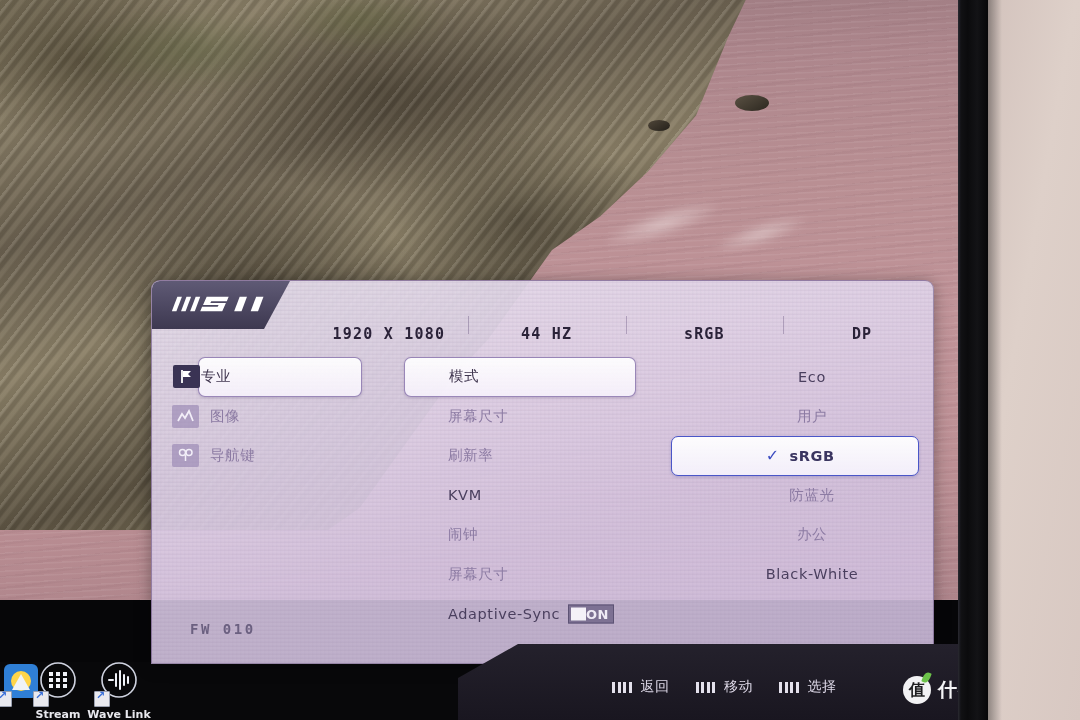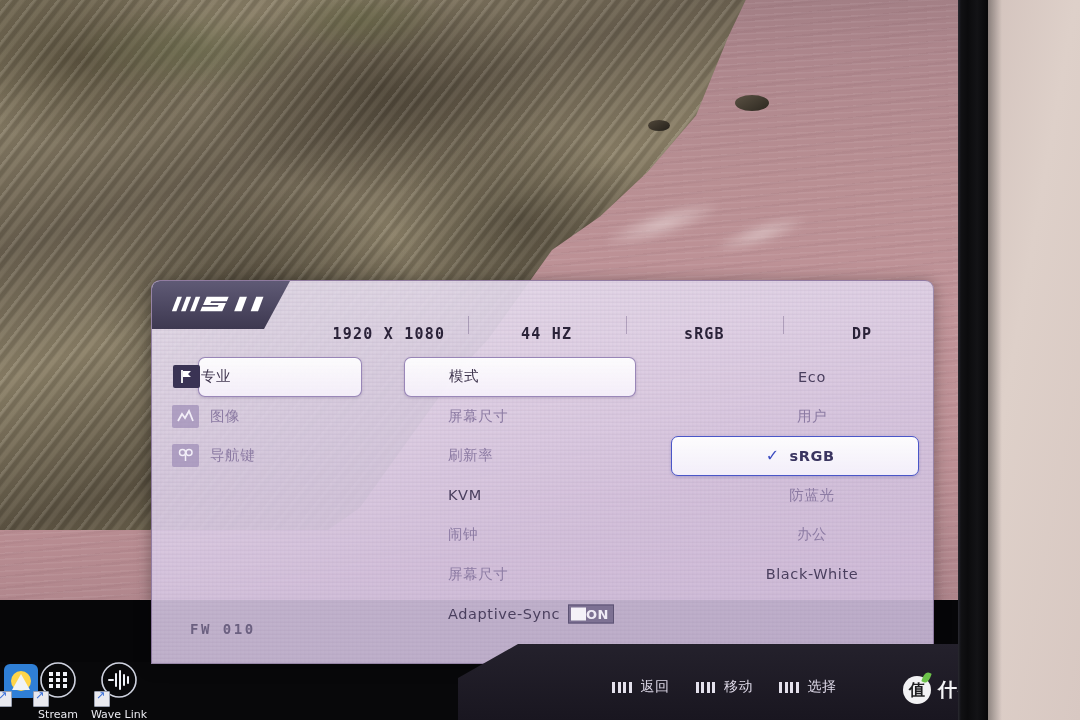--- a/index.html
+++ b/index.html
@@ -69,21 +69,21 @@
   .rock-sm{position:absolute;left:735px;top:95px;width:34px;height:16px;border-radius:50%;
     background:linear-gradient(150deg,#5b5244,#2c271f);filter:blur(.6px);}
   .rock-sm2{position:absolute;left:648px;top:120px;width:22px;height:11px;border-radius:50%;
     background:linear-gradient(150deg,#4f4639,#24201a);filter:blur(.6px);}
 
   
   .desk-black{position:absolute;left:0;top:600px;width:958px;height:120px;background:#060608;}
   .taskbar-icons{position:absolute;left:0;top:662px;width:958px;height:58px;background:#08080a;}
 
   
-  .dicon{position:absolute;width:66px;text-align:center;}
+  .dicon{position:absolute;width:66px;text-align:center;font-weight:bold;}
   .dicon .glyph{width:46px;height:46px;margin:0 auto;position:relative;}
   .dicon .label{color:#e8e8ee;font-size:11px;margin-top:3px;line-height:12px;
     font-family:"DejaVu Sans","Liberation Sans",sans-serif;}
   .shortcut-arrow{position:absolute;left:-2px;bottom:-1px;width:14px;height:14px;
     background:#e9e9ef;border:1px solid #9aa0b0;border-radius:1px;}
   .shortcut-arrow:after{content:"\2197";position:absolute;left:1px;top:-3px;
     font-size:11px;color:#3a6fd8;line-height:14px;}
 
   
   .osd{position:absolute;left:151px;top:266px;width:781px;height:396px;}

